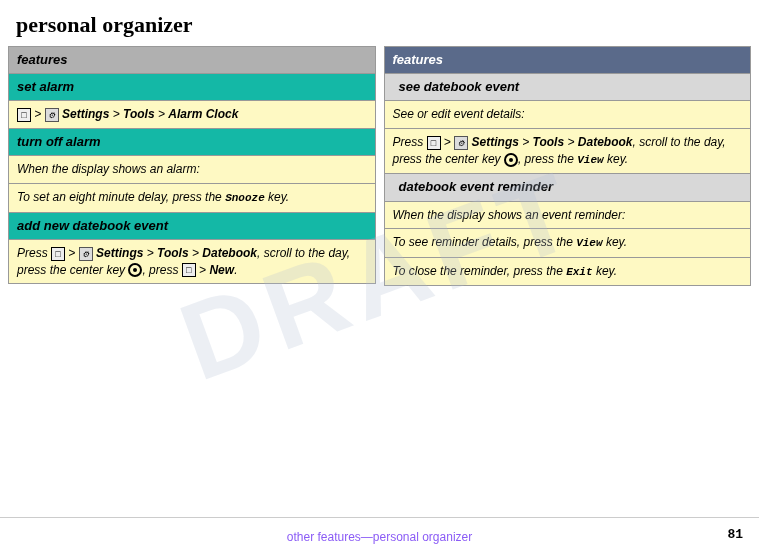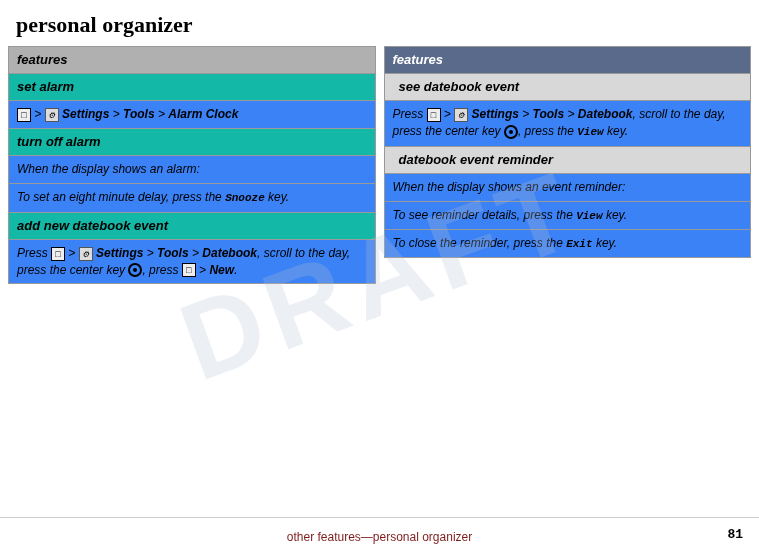--- a/index.html
+++ b/index.html
@@ -68,21 +68,21 @@
     }
 
     .right-section-title-row td {
       background: #d8d8d8;
       font-weight: bold;
       font-size: 13px;
       padding: 4px 14px;
     }
 
     .content-row td {
-      background: #3b82f6;
+      background: #fef9c3;
       font-size: 12px;
       padding: 5px 8px;
       margin-left: 22px;
     }
 
     .bold-key {
       font-weight: bold;
       font-family: 'Courier New', monospace;
       font-size: 11px;
     }
@@ -236,20 +236,23 @@
     <table class="feature-table">
       <tbody>
           <tr class="right-header-row">
         <td>features</td>
       </tr>
 
       <tr class="right-section-title-row">
         <td><strong>see datebook event</strong></td>
       </tr>
       <tr class="content-row">
+        <td>See or edit event details:</td>
+      </tr>
+      <tr class="content-row">
         <td>
           Press
           <span class="sq-btn">□</span>
           &gt;
           <span style="display:inline-block;width:14px;height:14px;border:1px solid #555;vertical-align:middle;font-size:8px;text-align:center;line-height:13px;background:#ddd;">⚙</span>
           <strong>Settings</strong> &gt; <strong>Tools</strong> &gt; <strong>Datebook</strong>,
           scroll to the day, press the center key
           <span class="nav-dot"></span>,
           press the <span class="bold-key">View</span> key.
         </td>
@@ -273,15 +276,15 @@
       </tr>
     </tbody>
       </table>
   </div>
 </div>
 
 <div class="draft-watermark">DRAFT</div>
 
 <div class="footer-bar">
   <div class="footer-left"></div>
-  <div style="flex:2;text-align:center;font-size:12px;color:#7f1d1d;margin-top:6px;">other features—personal organizer</div>
+  <div style="flex:2;text-align:center;font-size:12px;color:#8b5cf6;margin-top:6px;">other features—personal organizer</div>
   <div class="footer-right" style="flex:1;text-align:right;font-family:Liberation Mono, monospace;">81</div>
 </div>
 
 </body></html>

